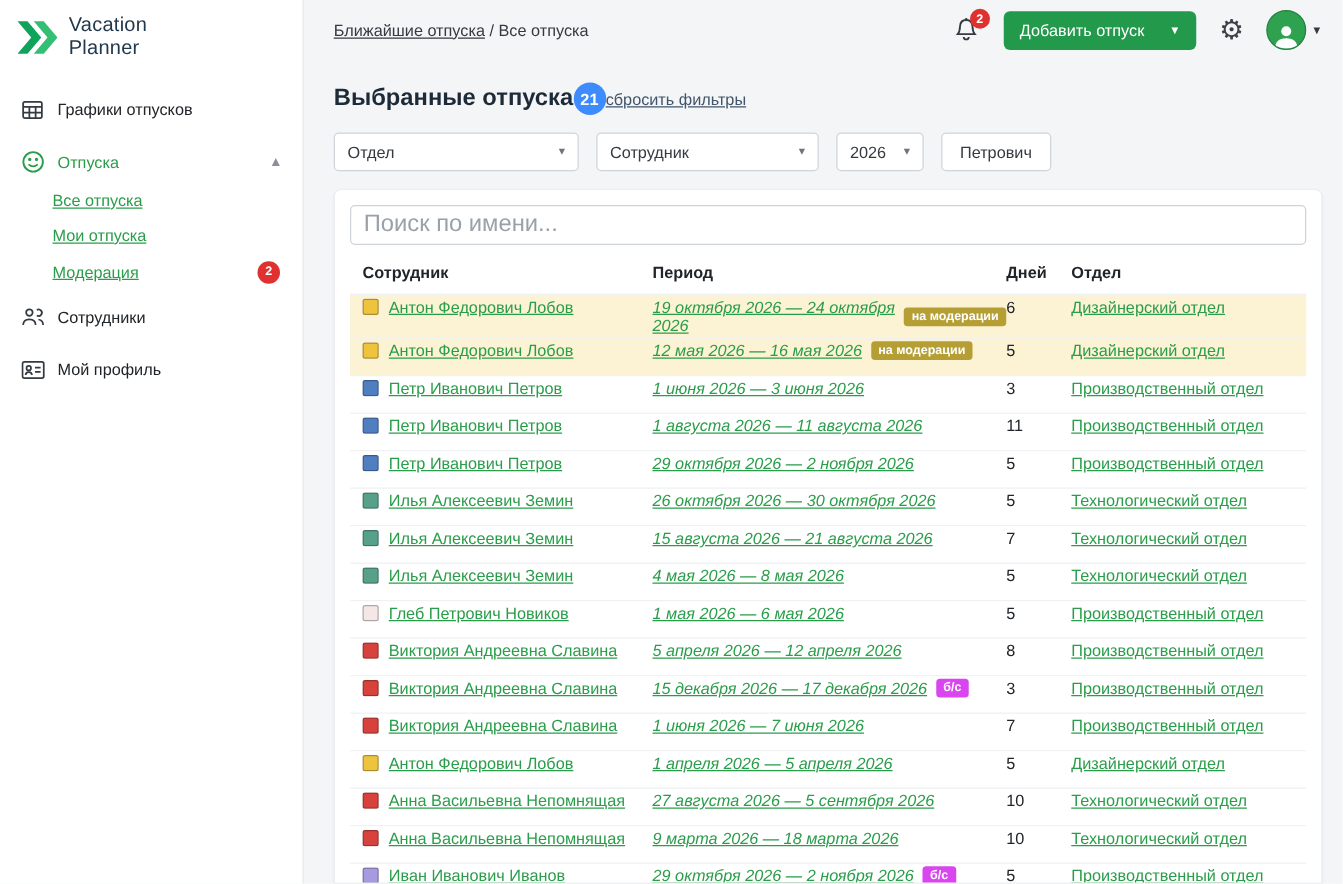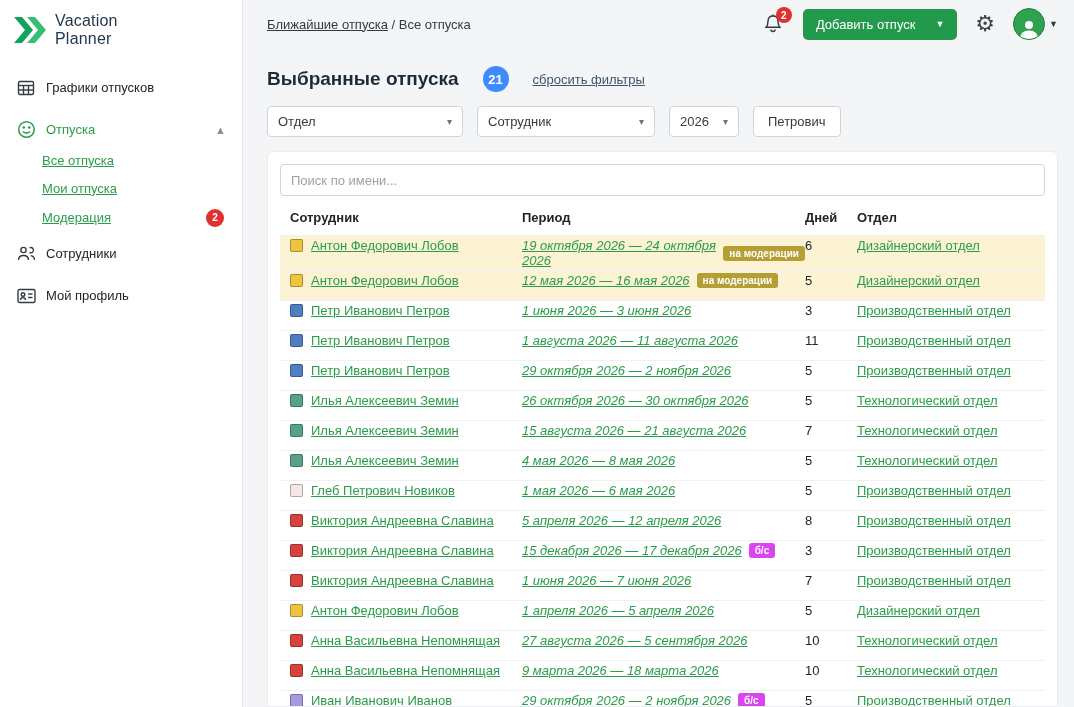--- a/index.html
+++ b/index.html
@@ -41,38 +41,38 @@
                font-family:inherit; }
   .caret-down { font-size:9px; }
   .gear { font-size:22px; color:#3c4248; cursor:pointer; line-height:1; }
   .avatar-wrap { display:flex; align-items:center; gap:4px; cursor:pointer; }
   .avatar { width:32px; height:32px; border-radius:50%; background:#2ea24f; display:flex; align-items:flex-end;
             justify-content:center; overflow:hidden; border:1px solid #24813f; }
   .avatar-caret { color:#343a40; font-size:9px; }
 
   
   .main { padding:10px 16px 0 24px; flex:1; overflow:hidden; display:flex; flex-direction:column; }
-  .title-row { display:flex; align-items:center; gap:24px; margin:8px 0 14px 0;text-align:right; }
+  .title-row { display:flex; align-items:center; gap:0; margin:8px 0 14px 0;text-align:right; }
   .page-title { font-size:19px; font-weight:bold; color:#1d2b39; }
   .count-badge { background:#3d8bfd; color:#fff; border-radius:50%; min-width:26px; height:26px;
                  display:inline-flex; align-items:center; justify-content:center; font-size:13px; font-weight:bold; }
   .reset-link { font-size:13px; color:#41556b; text-decoration:underline; cursor:pointer; }
 
   .filters { display:flex; align-items:center; gap:14px; margin-bottom:14px; }
   .select { background:#fff; border:1px solid #ced4da; border-radius:4px; height:31px; padding:0 10px;
             display:inline-flex; align-items:center; font-size:13px; color:#343a40; cursor:pointer; gap:8px; }
   .select .sel-caret { margin-left:auto; color:#6c757d; font-size:10px; }
   .sel-dept { width:196px; } .sel-emp { width:178px; } .sel-year { width:70px; }
   .btn-show { background:#fff; border:1px solid #ced4da; border-radius:4px; height:31px; padding:0 14px;
               font-size:13px; color:#343a40; cursor:pointer; font-family:inherit; }
 
   .card { background:#fff; border:1px solid #ebedf0; border-radius:6px 6px 0 0;
           box-shadow:0 1px 2px rgba(0,0,0,.04); flex:1; overflow:hidden; padding:12px 12px 0 12px; }
   .search-input { width:100%; height:32px; border:1px solid #ced4da; border-radius:4px; padding:0 10px;
-                  font-size:13px; font-family:inherit; color:#0c4a6e; outline:none; }
+                  font-size:19px; font-family:inherit; color:#0c4a6e; outline:none; }
   .search-input::placeholder { color:#9aa1a9; }
 
   .thead { display:flex; align-items:center; font-weight:bold; font-size:13px; color:#212529;
            padding:14px 10px 10px 10px; }
   .trow { display:flex; align-items:flex-start; min-height:30px; border-top:1px solid #f0f1f3; padding:2px 10px; }
   .trow.hl { background:#fcf3d4; }
   .cell { font-size:13px; }
   .c-emp { width:232px; display:flex; align-items:center; gap:8px; }
   .c-period { flex:1; display:flex; align-items:center; gap:7px; }
   .c-days { width:52px; }

